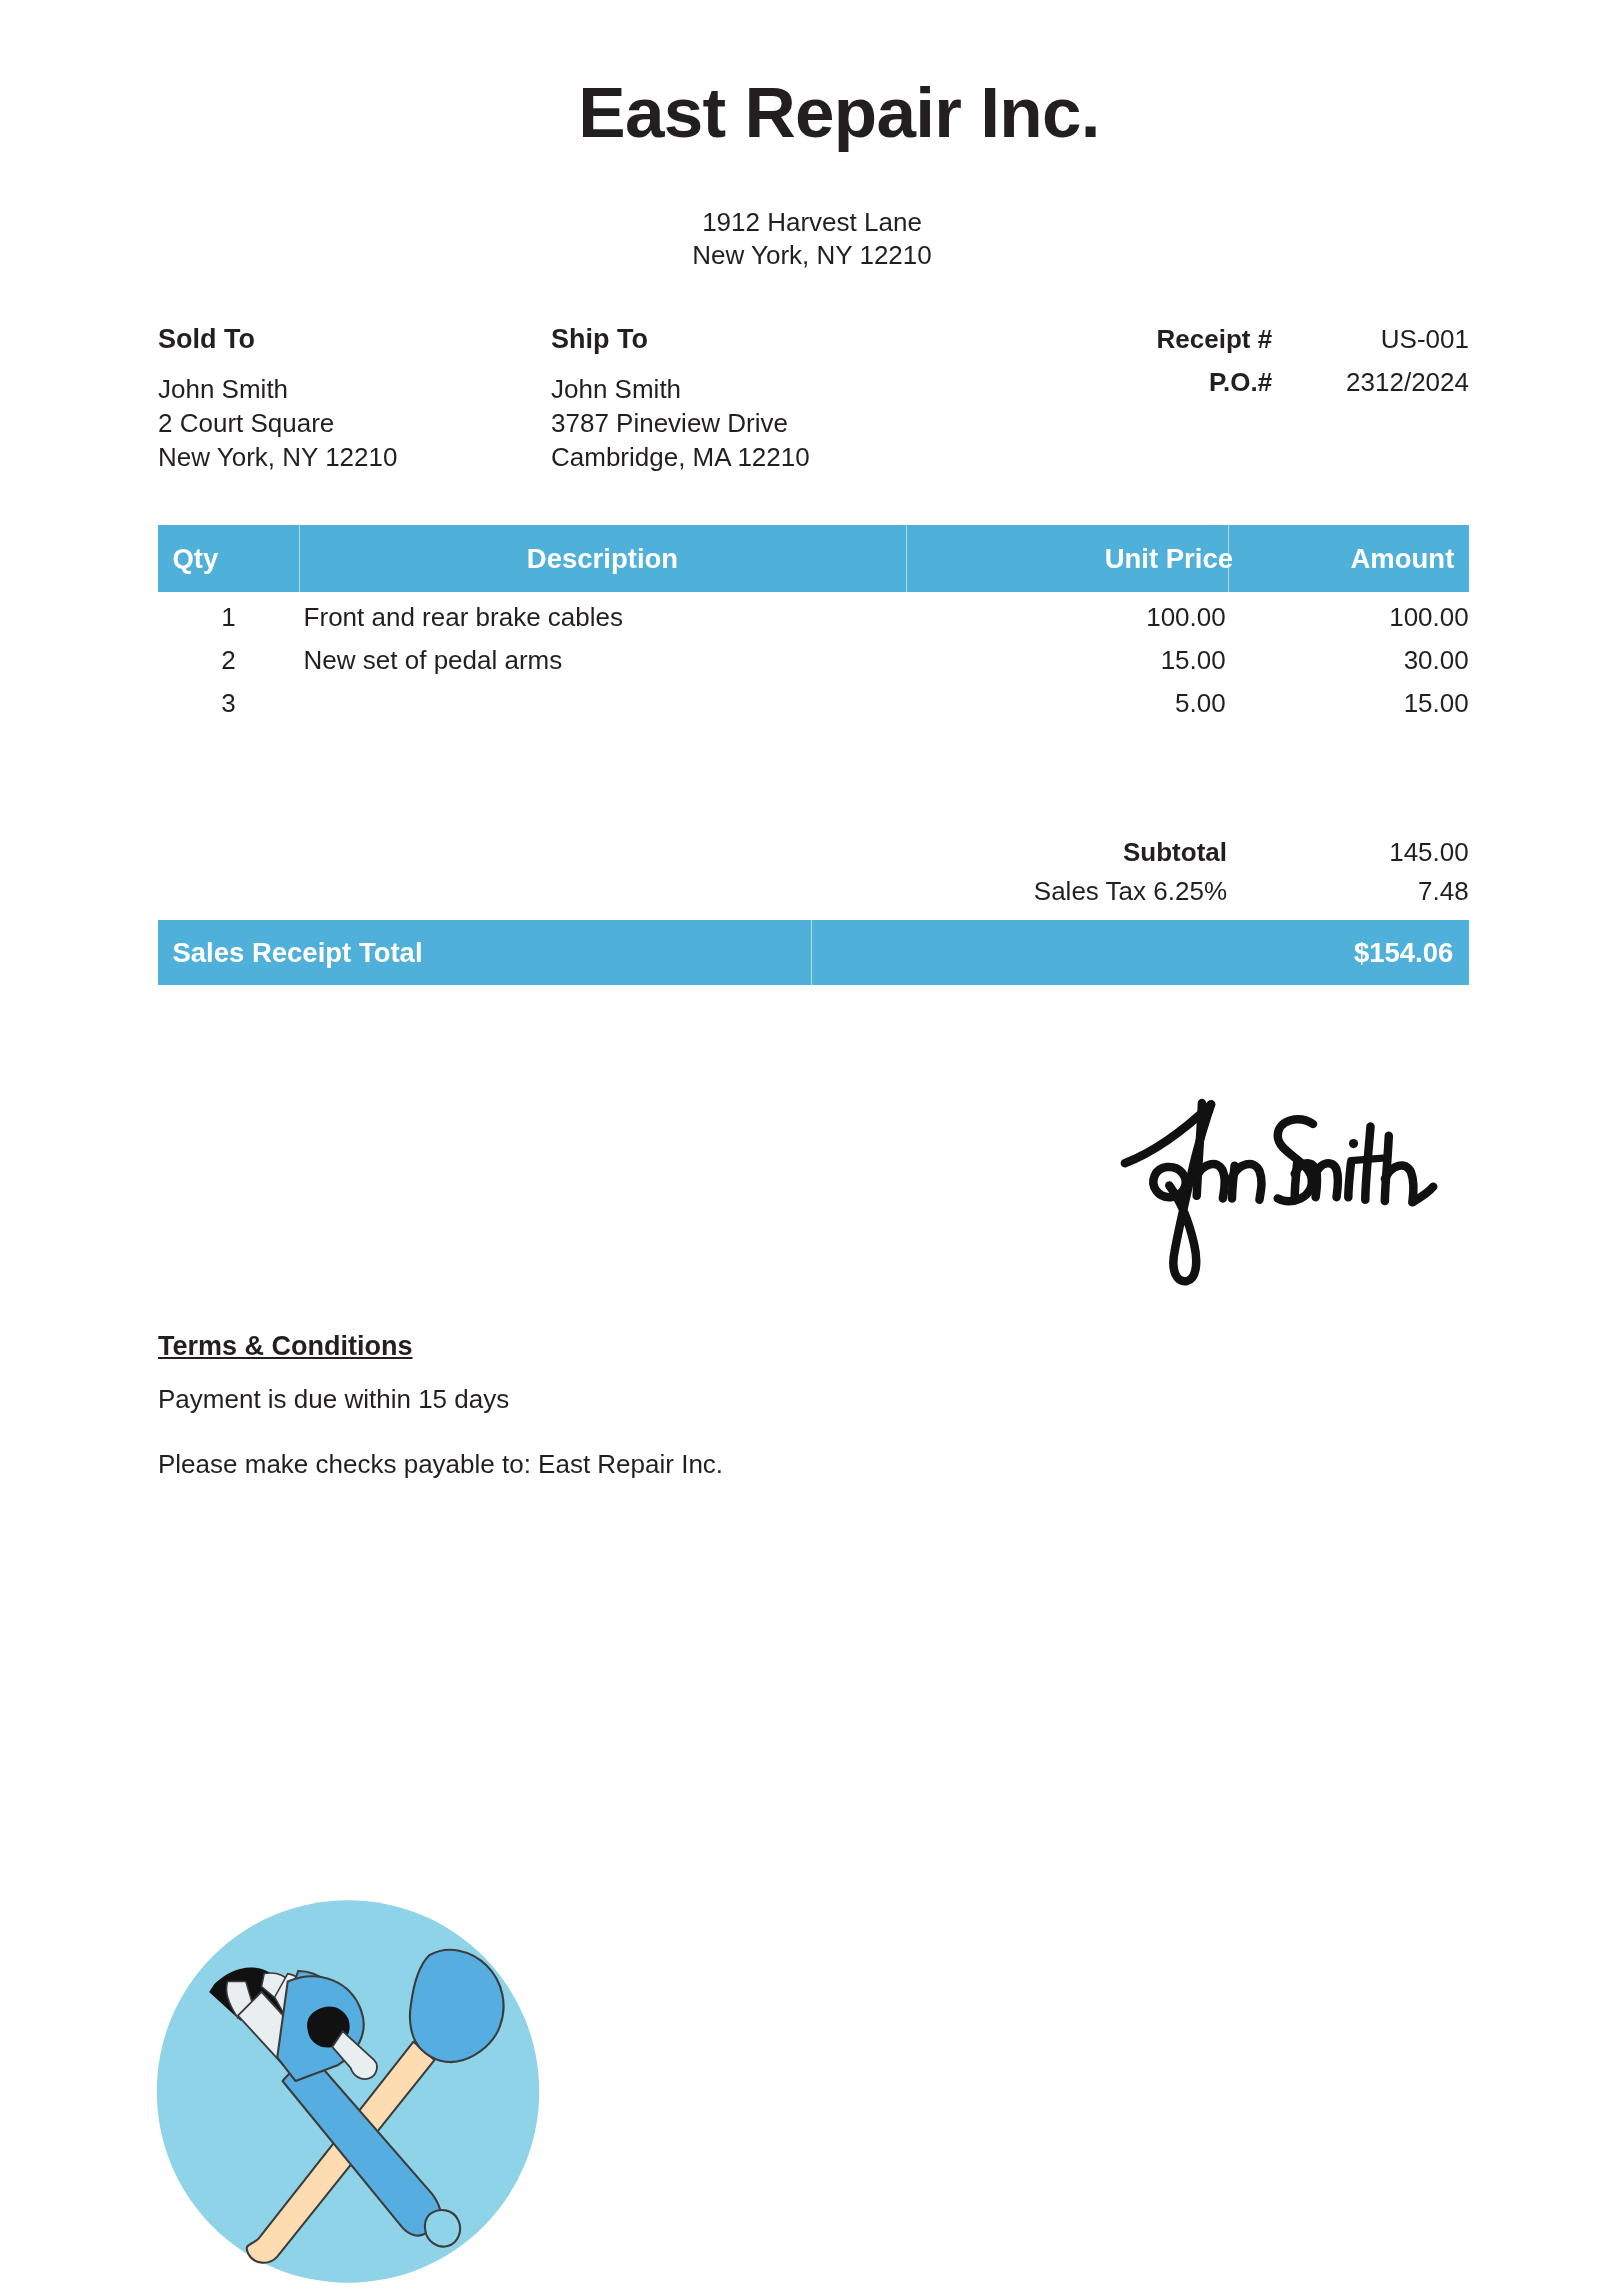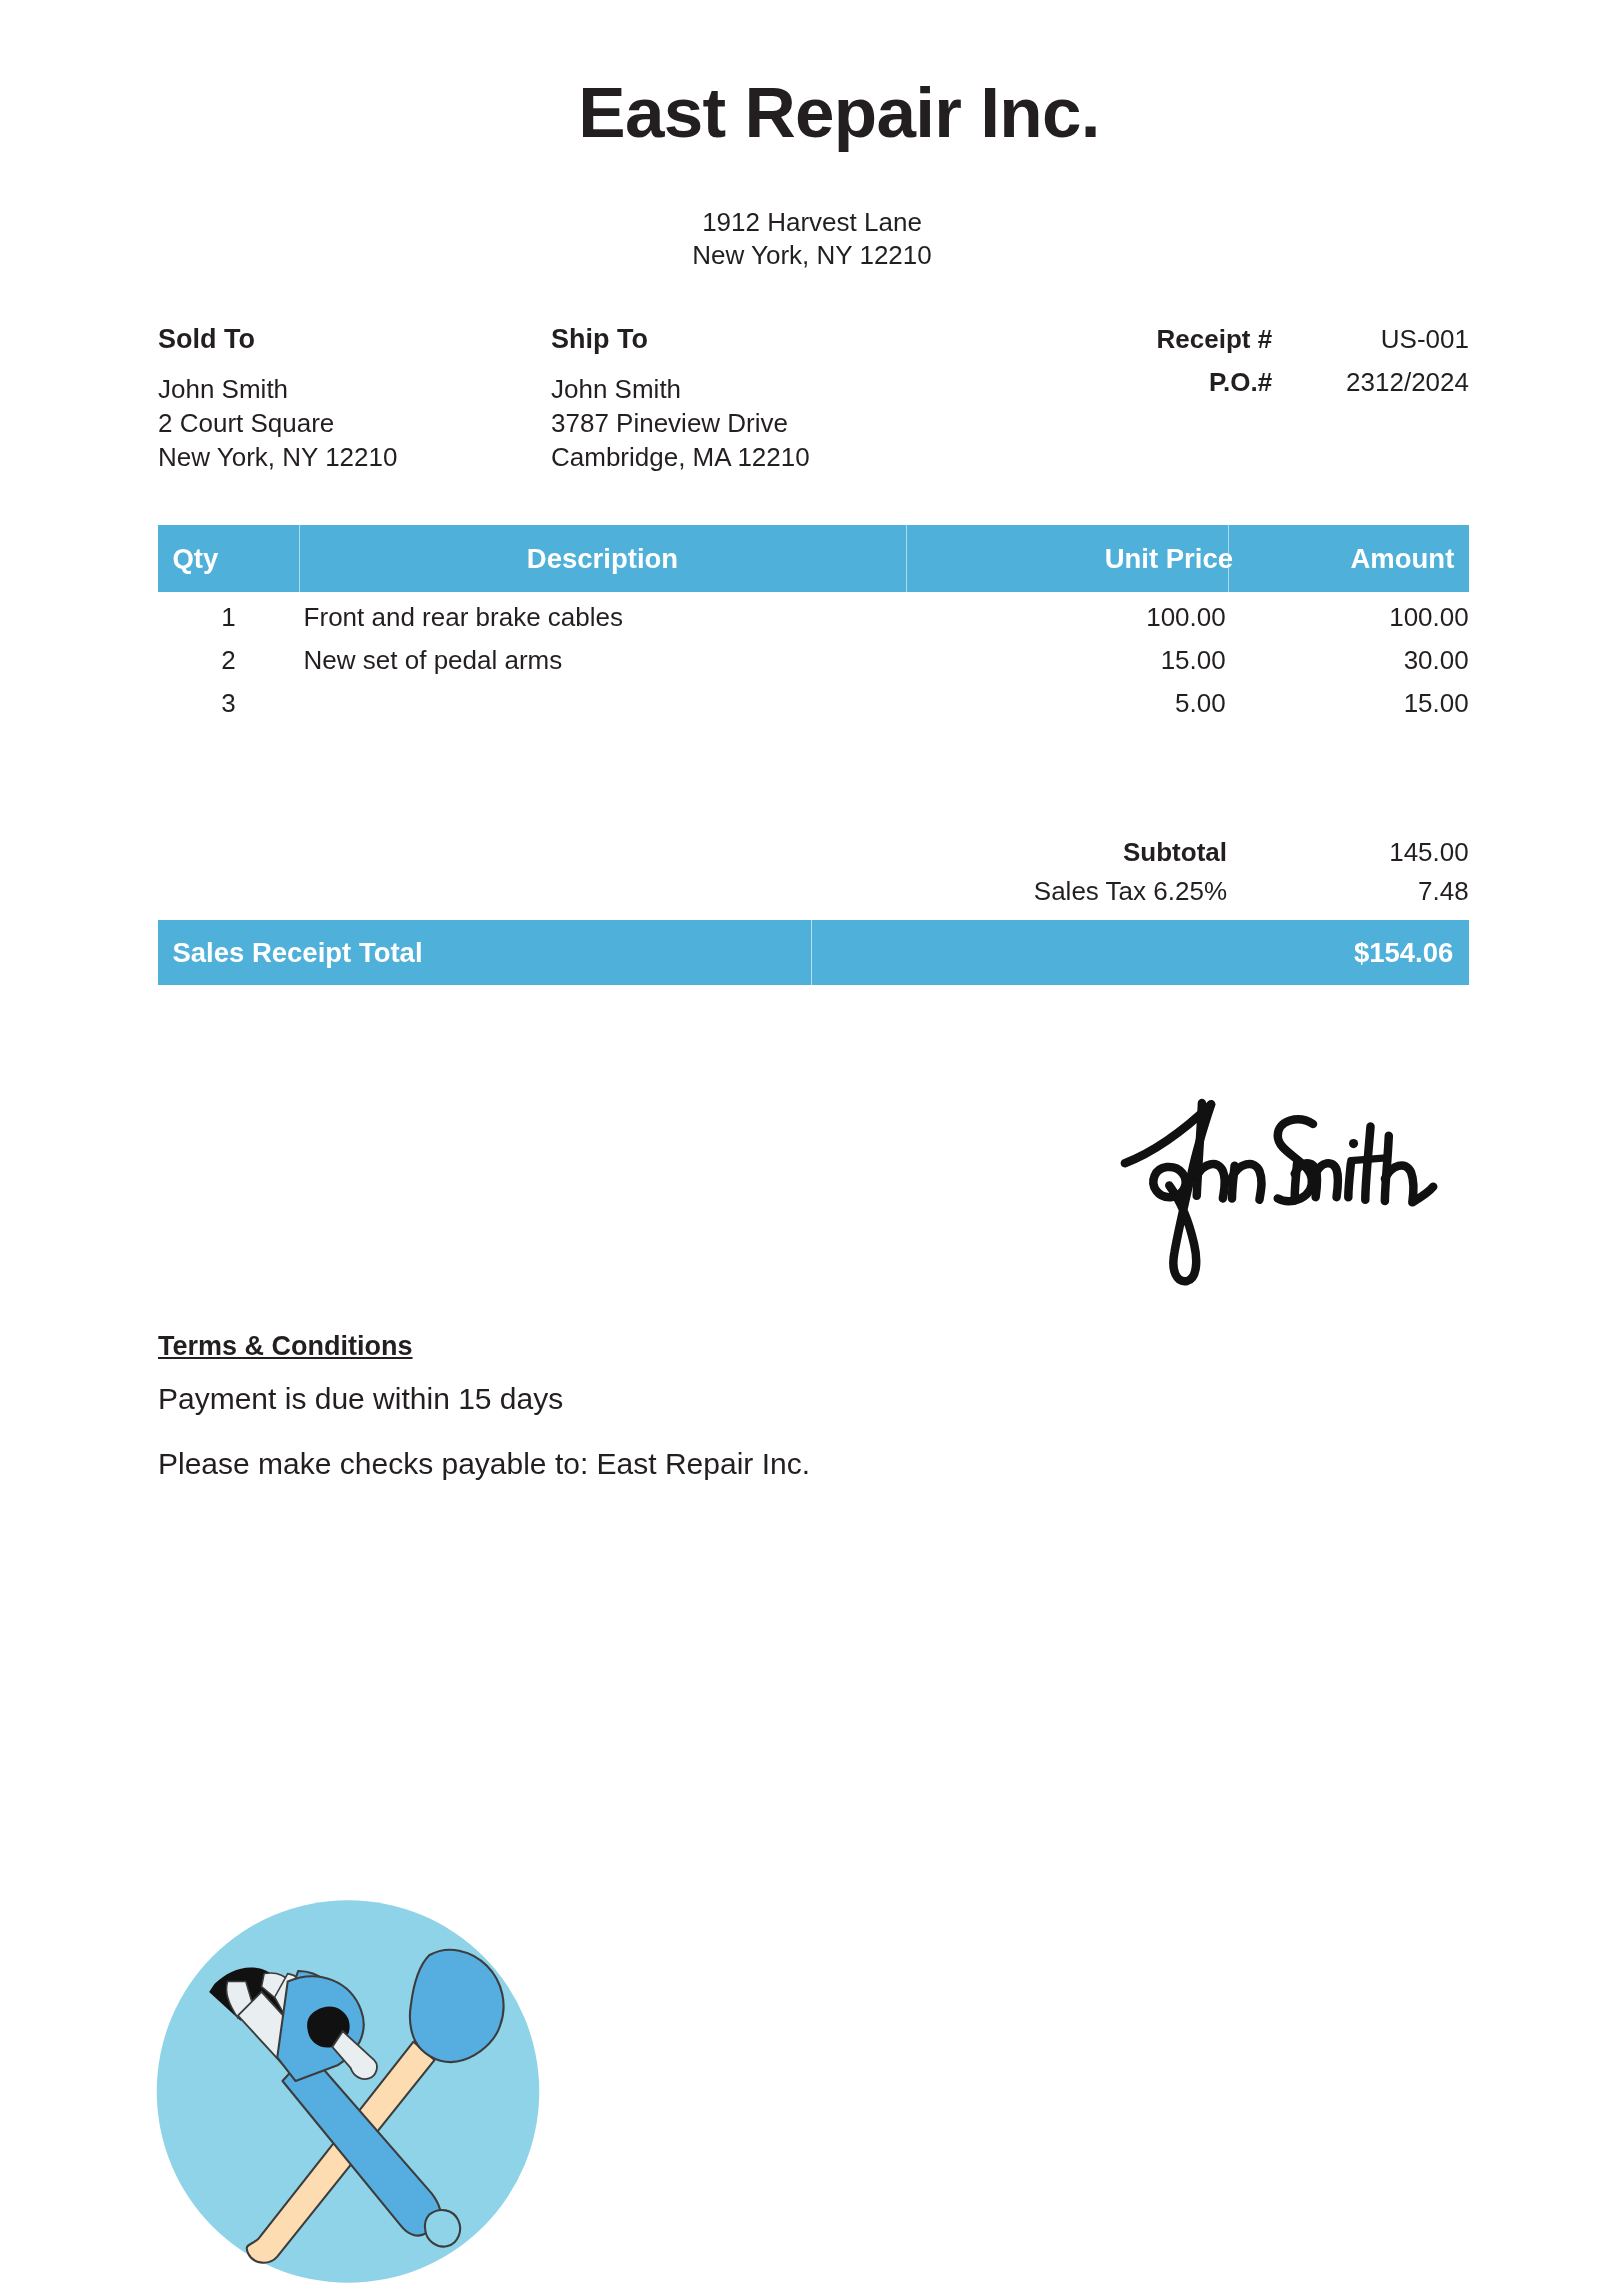--- a/index.html
+++ b/index.html
@@ -243,21 +243,21 @@
     width: 916px;
   }
   .terms-title {
     font-size: 27px;
     font-weight: bold;
     margin-bottom: 20px;
     color: #231f20;
     text-decoration: underline;
   }
   .terms-line {
-    font-size: 30px;
+    font-size: 26px;
     line-height: 34px;
     margin-bottom: 31px;
     color: #231f20;
   }
 
   
   .logo {
     position: absolute;
     left: 136px;
     top: 1895px;

